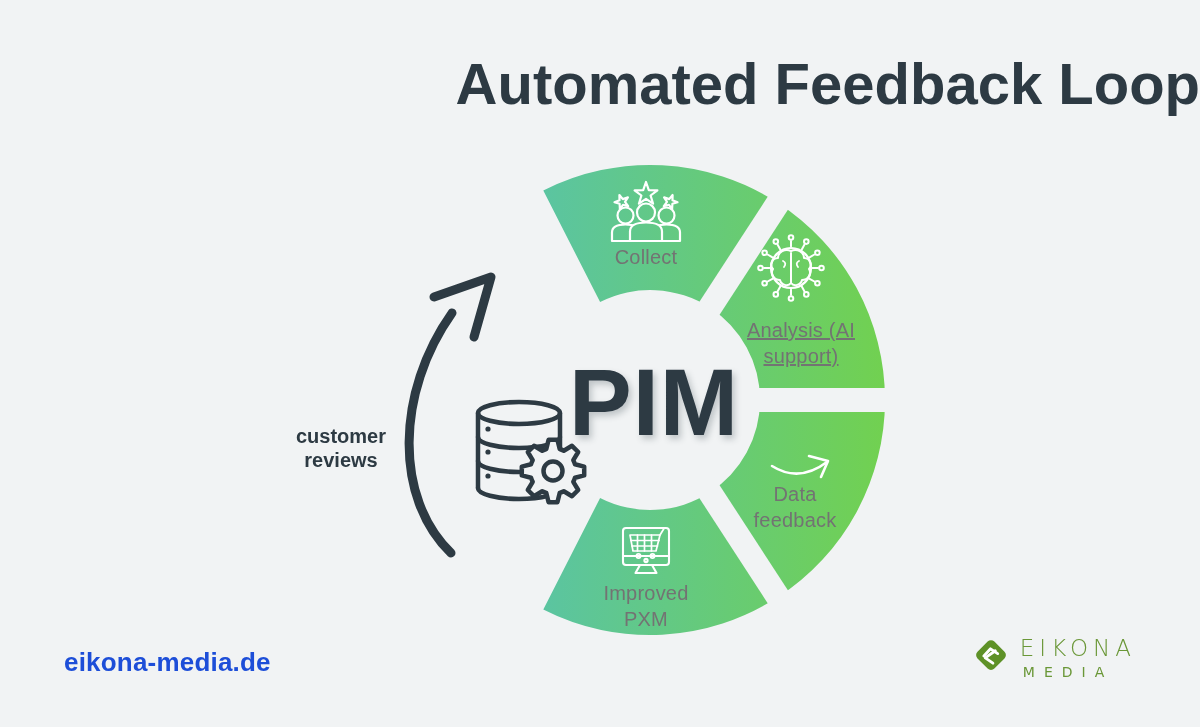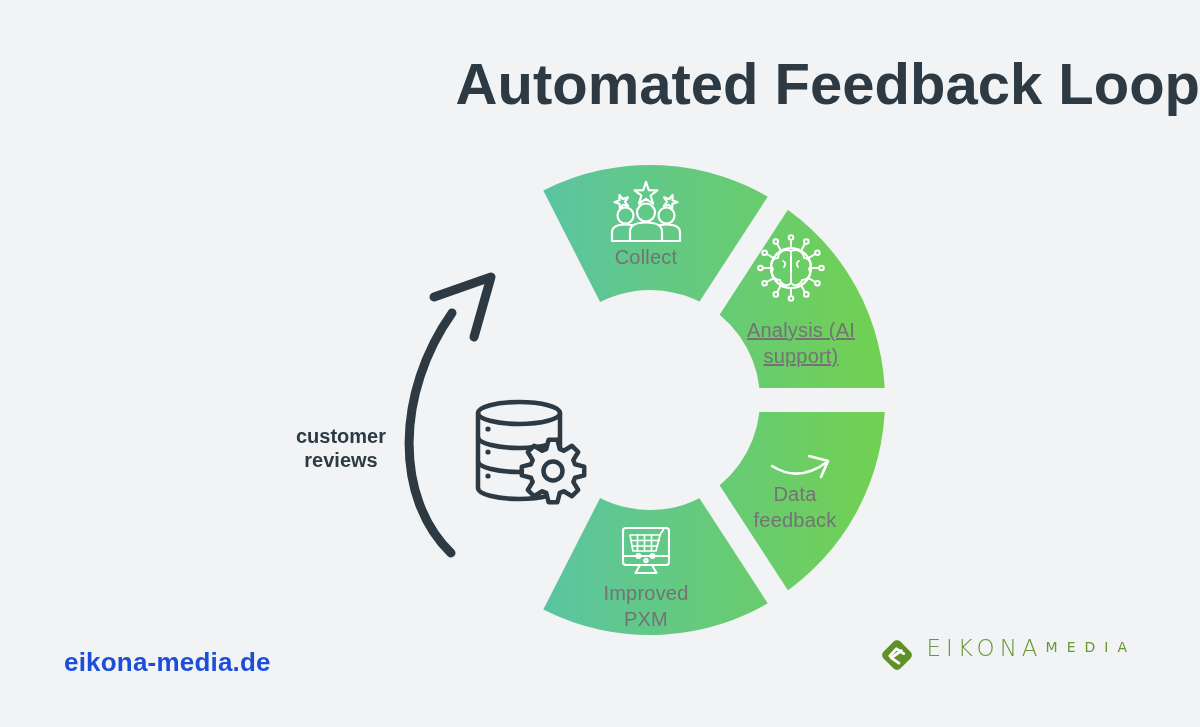--- a/index.html
+++ b/index.html
@@ -29,21 +29,21 @@
     font-size:20px;font-weight:700;color:#2d3a43;text-align:center;
     line-height:1.18;white-space:pre-line;margin-top:33px;
   }
   .website{
     position:absolute;left:64px;top:647px;
     font-size:26px;font-weight:700;color:#1d4ed8;letter-spacing:.2px;
   }
   .logo{
     position:absolute;right:64px;top:636px;display:flex;gap:8px;align-items:flex-start;
   }
-  .logo-texts{display:flex;flex-direction:row;}
+  .logo-texts{display:flex;flex-direction:column;}
   .logo-wordmark{
     font-family:"DejaVu Sans","Liberation Sans",sans-serif;font-weight:200;
     font-size:23px;color:#6a9737;letter-spacing:5px;line-height:1.1;
   }
   .logo-media{
     font-family:"DejaVu Sans","Liberation Sans",sans-serif;font-weight:400;
     font-size:14px;color:#6a9737;letter-spacing:9px;margin-top:3px;padding-left:3px;
   }
 </style>
 </head>
@@ -162,20 +162,21 @@
   </svg>
 
   <div class="seg-label" style="left:646px;top:257px;">Collect</div>
   <div class="seg-label" style="left:801px;top:343px;text-decoration:underline;">Analysis (AI
 support)</div>
   <div class="seg-label" style="left:795px;top:507px;">Data
 feedback</div>
   <div class="seg-label" style="left:646px;top:606px;">Improved
 PXM</div>
 
+  <div class="pim-label">PIM</div>
 
   <div class="customer-reviews">customer
 reviews</div>
 
   <div class="website">eikona-media.de</div>
 
   <div class="logo">
     <svg width="42" height="40" viewBox="0 0 44 40">
       <rect x="9.5" y="6.5" width="25" height="25" rx="5" transform="rotate(45 22 19)" fill="#5e9127"></rect>
       <g stroke="#ffffff" stroke-width="3" fill="none" stroke-linecap="round" stroke-linejoin="round">

